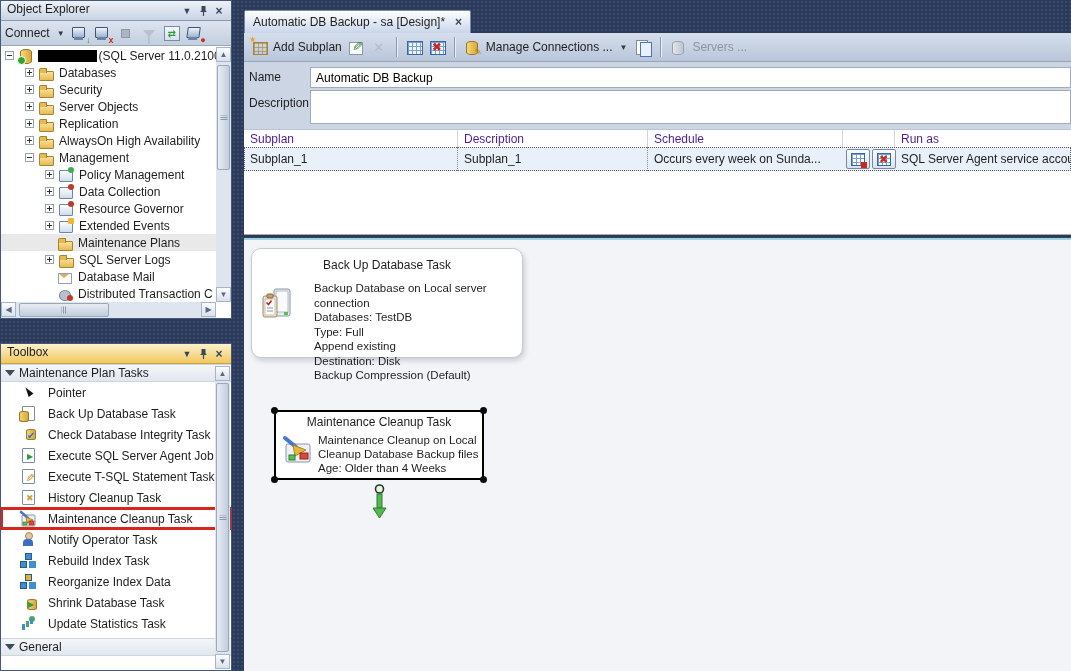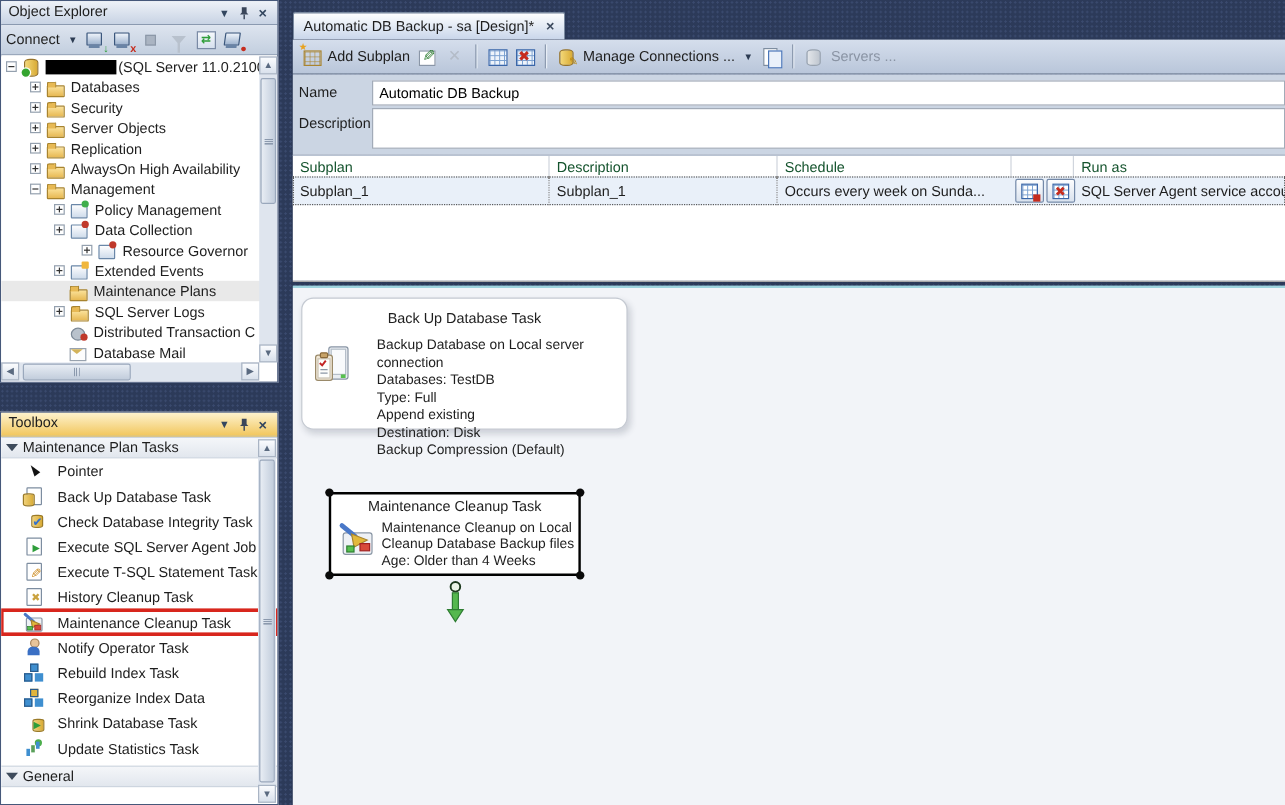--- a/index.html
+++ b/index.html
@@ -148,21 +148,21 @@
     background:linear-gradient(90deg,#e3e6ea,#bfc6cf); border:1px solid #98a2ae; border-radius:5px/3px; }
   .chev { font-size:8px; color:#2c3b52; padding:0 2px; }
   .dim { color:#8a94a4; }
   #props { position:absolute; left:0; top:62px; right:0; height:67px; background:#cbd5e3; }
   .fldlbl { position:absolute; left:5px; }
   .fld { position:absolute; left:66px; right:0; background:#fff; border:1px solid #a2abb8;
     font:12px "Liberation Sans",sans-serif; padding:2px 5px; }
   
   #grid { position:absolute; left:0; top:129px; right:0; height:105px; background:#fff; border-top:1px solid #b9c3d2; }
   .gh { position:absolute; top:0; height:17px; display:flex; align-items:center; padding-left:6px;
-    border-right:1px solid #d0d5dd; color:#14532d; }
+    border-right:1px solid #d0d5dd; color:#4c1d95; }
   .grow { position:absolute; top:17px; height:24px; background:#e9f0f9; outline:1px dotted #5a5a5a; outline-offset:-1px; }
   .gcell { position:absolute; top:0; height:24px; display:flex; align-items:center; padding-left:6px;
     border-right:1px dotted #8a8a8a; white-space:nowrap; overflow:hidden; }
   .gbtn { position:absolute; top:2px; width:24px; height:20px; border:1px solid #7489a8; border-radius:2px;
     background:linear-gradient(#fdfdfe,#d9e2ee); display:flex; align-items:center; justify-content:center; }
   .cal { width:14px; height:13px; background:#fff; border:1px solid #3a66a8; position:relative;
     background-image:linear-gradient(#7aa0d0 1px,transparent 1px),linear-gradient(90deg,#7aa0d0 1px,transparent 1px);
     background-size:4px 4px; }
   .cal.dot::after { content:""; position:absolute; right:-3px; bottom:-3px; width:6px; height:6px; background:#c62c1e; }
   .cal.rx::after { content:"✖"; position:absolute; left:1px; top:-1px; color:#c62c1e; font-size:11px; font-weight:bold; }
@@ -266,46 +266,46 @@
       <div class="trow" style="padding-left:44px">
         <span class="exp plus"></span>
         <span class="i mod policy"></span>
         <span class="lbl">Policy Management</span>
       </div>
       <div class="trow" style="padding-left:44px">
         <span class="exp plus"></span>
         <span class="i mod datacol"></span>
         <span class="lbl">Data Collection</span>
       </div>
-      <div class="trow" style="padding-left:67px">
+      <div class="trow" style="padding-left:44px">
         <span class="exp plus"></span>
         <span class="i mod resgov"></span>
         <span class="lbl">Resource Governor</span>
       </div>
       <div class="trow" style="padding-left:44px">
         <span class="exp plus"></span>
         <span class="i mod extevents"></span>
         <span class="lbl">Extended Events</span>
       </div>
       <div class="trow sel" style="padding-left:56px">
         <span class="i folder"></span>
         <span class="lbl">Maintenance Plans</span>
       </div>
       <div class="trow" style="padding-left:44px">
         <span class="exp plus"></span>
         <span class="i folder"></span>
         <span class="lbl">SQL Server Logs</span>
+      </div>
+      <div class="trow" style="padding-left:56px">
+        <span class="i mail"></span>
+        <span class="lbl">Database Mail</span>
       </div>
       <div class="trow" style="padding-left:56px">
         <span class="i dtc"></span>
         <span class="lbl">Distributed Transaction C</span>
-      </div>
-      <div class="trow" style="padding-left:56px">
-        <span class="i mail"></span>
-        <span class="lbl">Database Mail</span>
       </div>
     </div>
 
     <div class="sb" style="top:46px; right:0; width:15px; bottom:16px;">
       <span class="btn" style="top:0; left:0;">▲</span>
       <span class="thumb" style="left:1px; right:1px; top:18px; height:105px;">
           <span class="grip"></span>
         </span>
       <span class="btn" style="bottom:0; left:0;">▼</span>
     </div>

